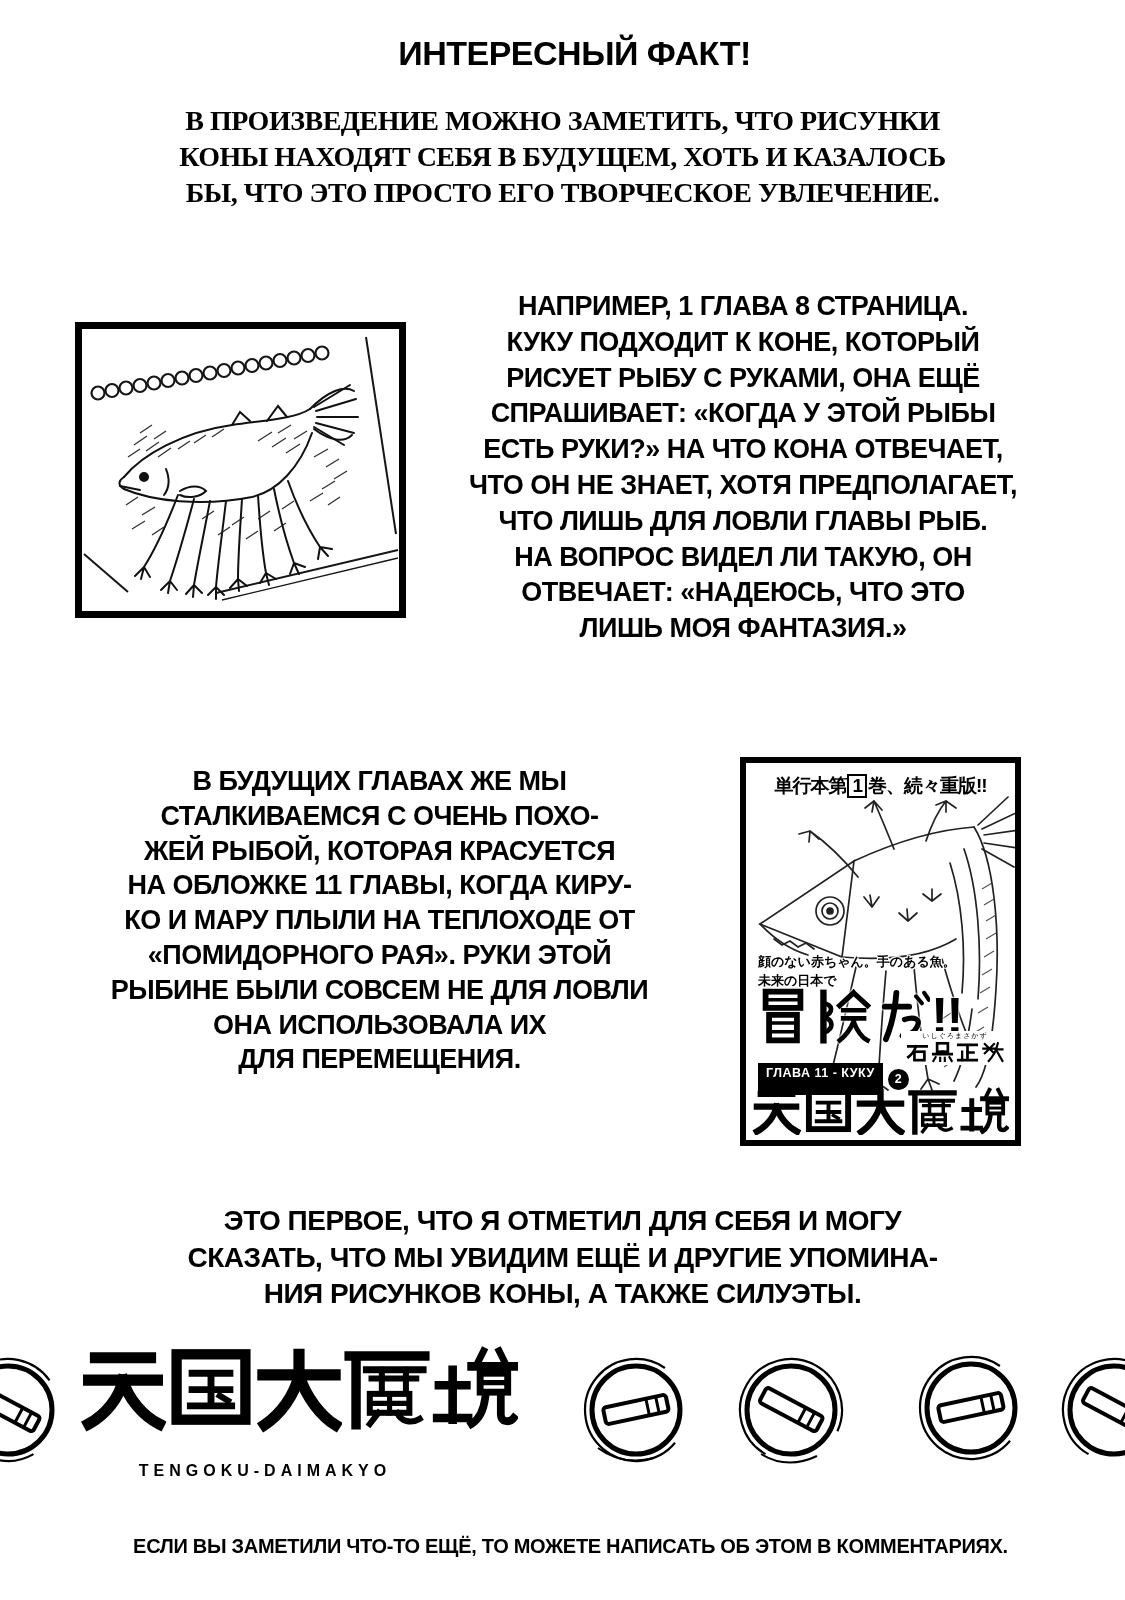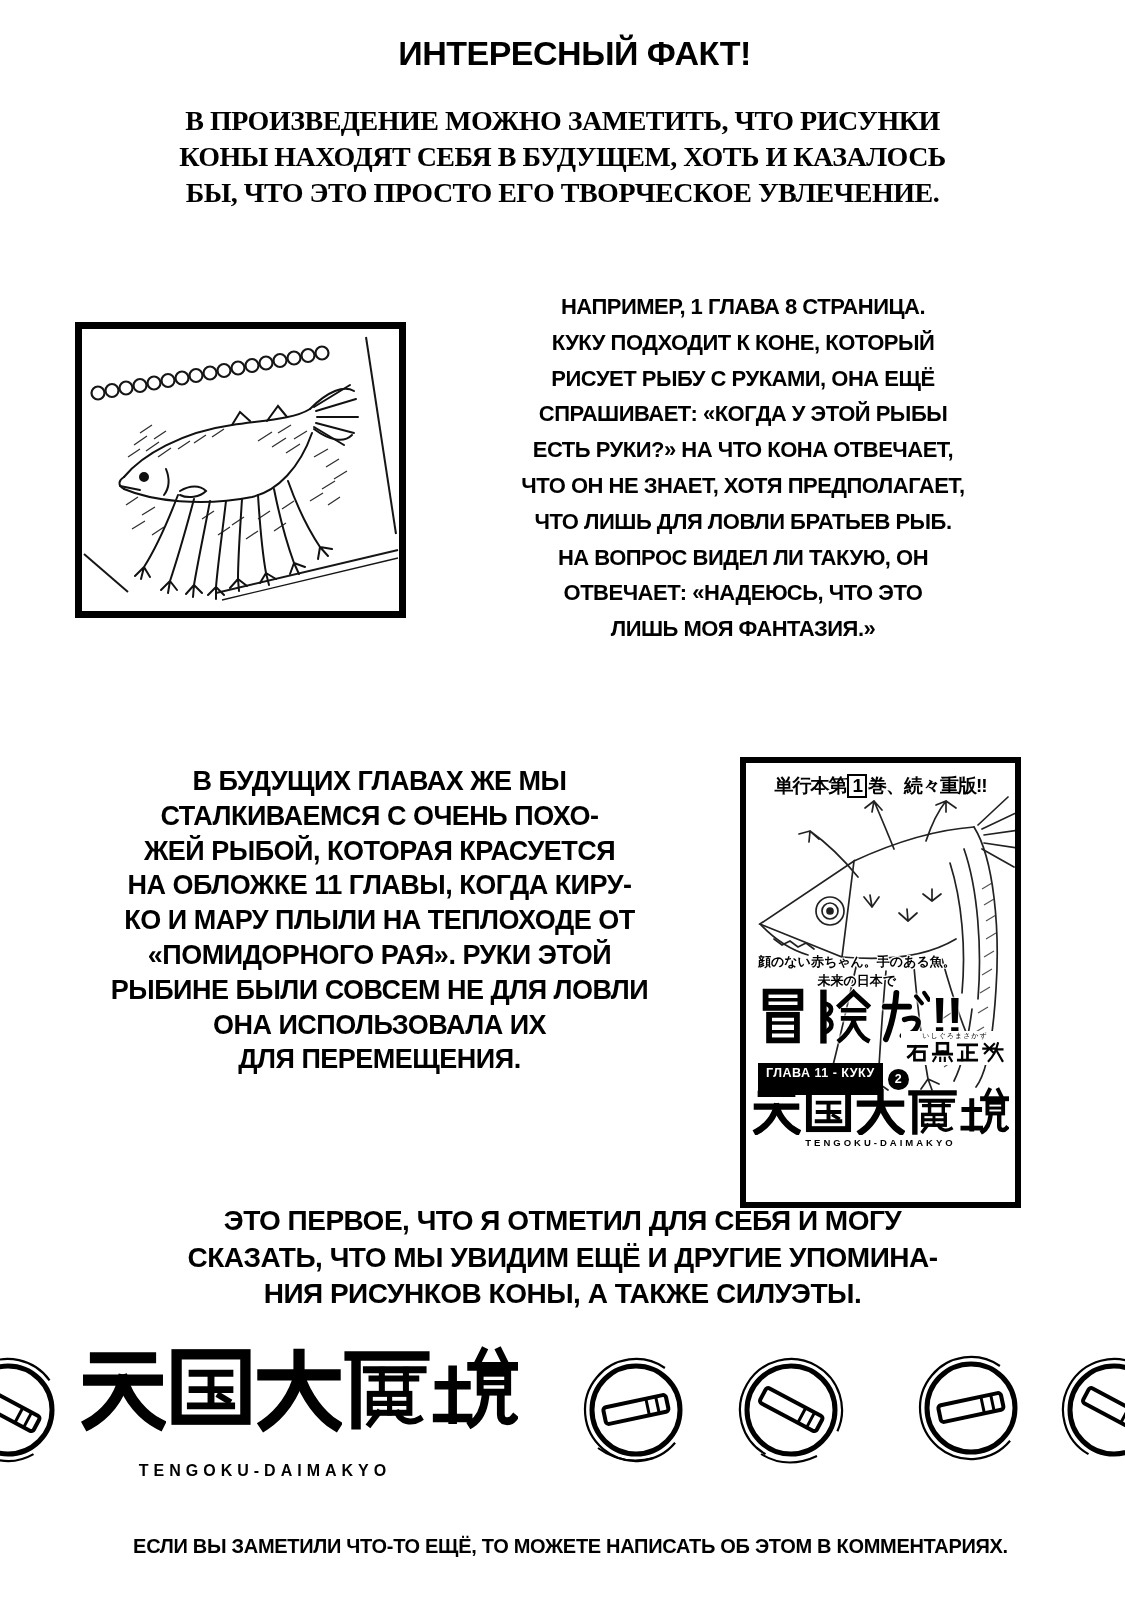--- a/index.html
+++ b/index.html
@@ -6,36 +6,36 @@
   body{
     width:1125px;height:1600px;position:relative;background:#fff;overflow:hidden;
     font-family:"Liberation Sans","DejaVu Sans",sans-serif;color:#000;
   }
   .abs{position:absolute;}
   .ctr{text-align:center;}
   .comic{font-weight:700;letter-spacing:-0.5px;}
   .page-title{top:34px;left:0;width:1125px;font-size:34px;font-weight:800;padding-left:12px;}
   .txt .line{white-space:nowrap;}
   .intro{top:103px;left:0;width:1125px;font-size:28px;line-height:36px;font-family:Liberation Serif, serif;}
-  .example{top:289px;left:418px;width:650px;font-size:22px;line-height:35.8px;}
+  .example{top:289px;left:418px;width:650px;font-size:27px;line-height:35.8px;}
   .future{top:764px;left:52px;width:655px;font-size:27px;line-height:34.8px;}
   .conclusion{top:1203px;left:0;width:1125px;font-size:28px;line-height:36.5px;}
   .footer-note{top:1535px;left:0;width:1125px;font-size:20px;font-weight:700;letter-spacing:-0.3px;margin-left:8px;}
 
   .fish-panel{left:75px;top:322px;width:331px;height:296px;border:7px solid #000;background:#fff;box-sizing:border-box;}
   .fish-panel svg{width:100%;height:100%;display:block;}
 
   
-  .cover{left:740px;top:757px;width:281px;height:451px;border:6px solid #000;background:#fff;box-sizing:border-box;overflow:hidden;}
+  .cover{left:740px;top:757px;width:281px;height:389px;border:6px solid #000;background:#fff;box-sizing:border-box;overflow:hidden;}
   .cover-inner{position:relative;width:269px;height:385px;}
   .cover-art{position:absolute;left:0;top:26px;width:269px;height:302px;z-index:0;}
   .cover-banner{position:absolute;left:0;top:10px;width:269px;text-align:center;font-size:19px;font-weight:800;letter-spacing:-1px;z-index:2;white-space:nowrap;}
   .banner-num{display:inline-block;border:2.5px solid #000;padding:0 3px;line-height:1.05;font-weight:900;margin:0 1px;}
   .halo{text-shadow:0 0 2px #fff,0 0 2px #fff,1px 1px 0 #fff,-1px -1px 0 #fff,1px -1px 0 #fff,-1px 1px 0 #fff;}
-  .cover-tagline{position:absolute;left:12px;top:190px;font-size:13px;line-height:1.45;font-weight:800;z-index:2;white-space:nowrap;text-align:center;}
+  .cover-tagline{position:absolute;left:12px;top:190px;font-size:13px;line-height:1.45;font-weight:800;z-index:2;white-space:nowrap;}
   .catchphrase{position:absolute;left:8px;top:224px;display:flex;align-items:center;z-index:2;filter:drop-shadow(0 0 1px #fff) drop-shadow(0 0 1px #fff);}
   .catchphrase svg{width:58px;height:58px;margin-right:1px;}
   .catch-suffix{font-size:52px;font-weight:900;line-height:58px;letter-spacing:-2px;}
   .badge-row{position:absolute;left:12px;top:300px;display:flex;align-items:center;gap:5px;z-index:3;}
   .badge-chip{background:#000;color:#fff;font-size:12.5px;font-weight:800;padding:3px 8px 15px;letter-spacing:.5px;white-space:nowrap;}
   .badge-circle{width:21px;height:21px;background:#000;border-radius:50%;color:#fff;font-size:12.5px;font-weight:800;display:flex;align-items:center;justify-content:center;}
   .author-box{position:absolute;right:6px;top:268px;width:108px;background:#fff;text-align:center;z-index:3;padding:1px 0;}
   .author-furigana{font-size:7px;letter-spacing:1px;line-height:8px;}
   .author-glyphs{display:flex;justify-content:center;gap:2px;margin-top:1px;}
   .author-glyphs svg{width:23px;height:23px;}
@@ -193,21 +193,21 @@
   </svg>
 </div>
 
 <div class="abs ctr comic txt example">
   <div class="line">НАПРИМЕР, 1 ГЛАВА 8 СТРАНИЦА.</div>
   <div class="line">КУКУ ПОДХОДИТ К КОНЕ, КОТОРЫЙ</div>
   <div class="line">РИСУЕТ РЫБУ С РУКАМИ, ОНА ЕЩЁ</div>
   <div class="line">СПРАШИВАЕТ: «КОГДА У ЭТОЙ РЫБЫ</div>
   <div class="line">ЕСТЬ РУКИ?» НА ЧТО КОНА ОТВЕЧАЕТ,</div>
   <div class="line">ЧТО ОН НЕ ЗНАЕТ, ХОТЯ ПРЕДПОЛАГАЕТ,</div>
-  <div class="line">ЧТО ЛИШЬ ДЛЯ ЛОВЛИ БРАТЬЕВ РЫБ.</div>
+  <div class="line">ЧТО ЛИШЬ ДЛЯ ЛОВЛИ ГЛАВЫ РЫБ.</div>
   <div class="line">НА ВОПРОС ВИДЕЛ ЛИ ТАКУЮ, ОН</div>
   <div class="line">ОТВЕЧАЕТ: «НАДЕЮСЬ, ЧТО ЭТО</div>
   <div class="line">ЛИШЬ МОЯ ФАНТАЗИЯ.»</div>
 </div>
 
 <div class="abs ctr comic txt future">
   <div class="line">В БУДУЩИХ ГЛАВАХ ЖЕ МЫ</div>
   <div class="line">СТАЛКИВАЕМСЯ С ОЧЕНЬ ПОХО-</div>
   <div class="line">ЖЕЙ РЫБОЙ, КОТОРАЯ КРАСУЕТСЯ</div>
   <div class="line">НА ОБЛОЖКЕ 11 ГЛАВЫ, КОГДА КИРУ-</div>

